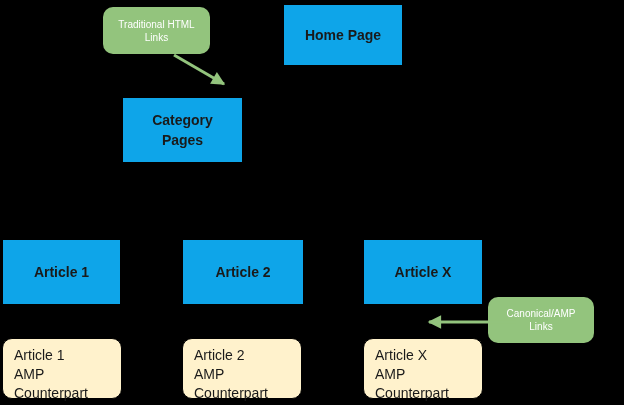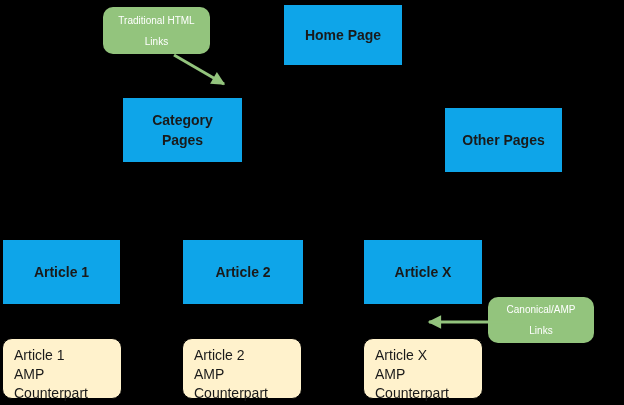--- a/index.html
+++ b/index.html
@@ -46,21 +46,21 @@
     position: absolute;
     box-sizing: border-box;
     background: #93c47d;
     border-radius: 10px;
     display: flex;
     align-items: center;
     justify-content: center;
     text-align: center;
     white-space: pre-line;
     font-size: 10px;
-    line-height: 21px;
+    line-height: 13px;
     color: #ffffff;
   }
   
   #node-home      { left: 283px; top: 4px;   width: 120px; height: 62px; }
   #node-category  { left: 122px; top: 97px; width: 121px; height: 66px; }
   #node-contact   { left: 284px; top: 107px; width: 120px; height: 66px; }
   #node-other     { left: 444px; top: 107px; width: 119px; height: 66px; }
   #node-article1  { left: 2px;   top: 239px; width: 119px; height: 66px; }
   #node-article2  { left: 182px; top: 239px; width: 122px; height: 66px; }
   #node-articlex  { left: 363px; top: 239px; width: 120px; height: 66px; }
@@ -79,21 +79,20 @@
 </style>
 </head>
 <body>
 
 <div id="canvas">
 
   <div class="node blue" id="node-home">Home Page</div>
 
   <div class="node blue" id="node-category">Category
 Pages</div>
-  <div class="node blue" id="node-other">Other Pages</div>
 
   <div class="node blue" id="node-article1">Article 1</div>
   <div class="node blue" id="node-article2">Article 2</div>
   <div class="node blue" id="node-articlex">Article X</div>
 
   <div class="node yellow" id="node-amp1">Article 1
 AMP
 Counterpart</div>
   <div class="node yellow" id="node-amp2">Article 2
 AMP

